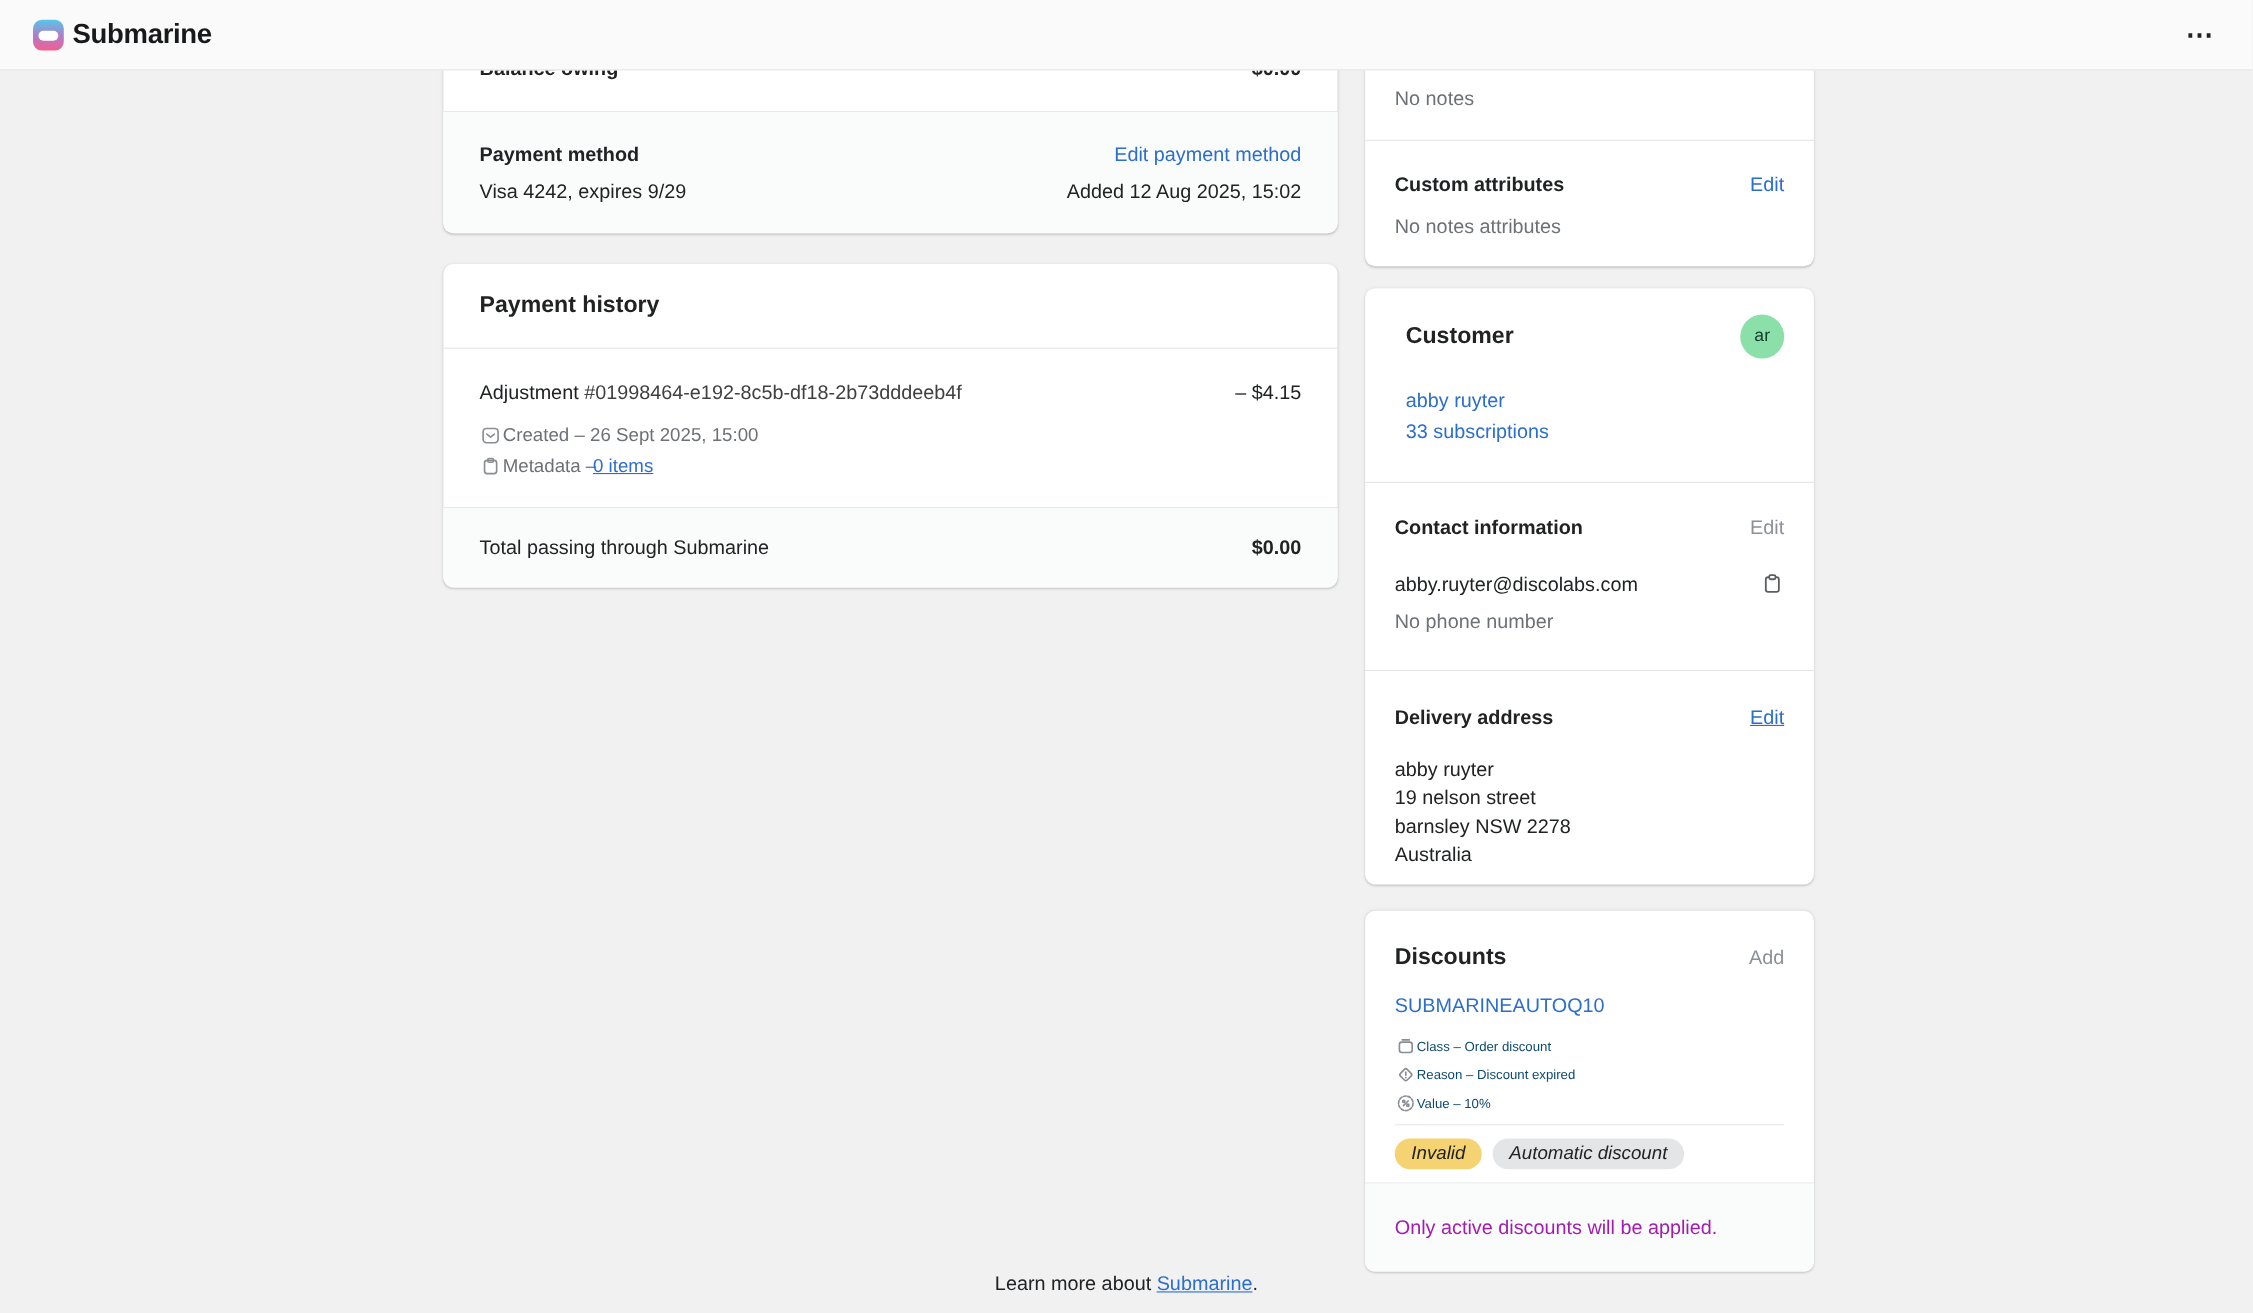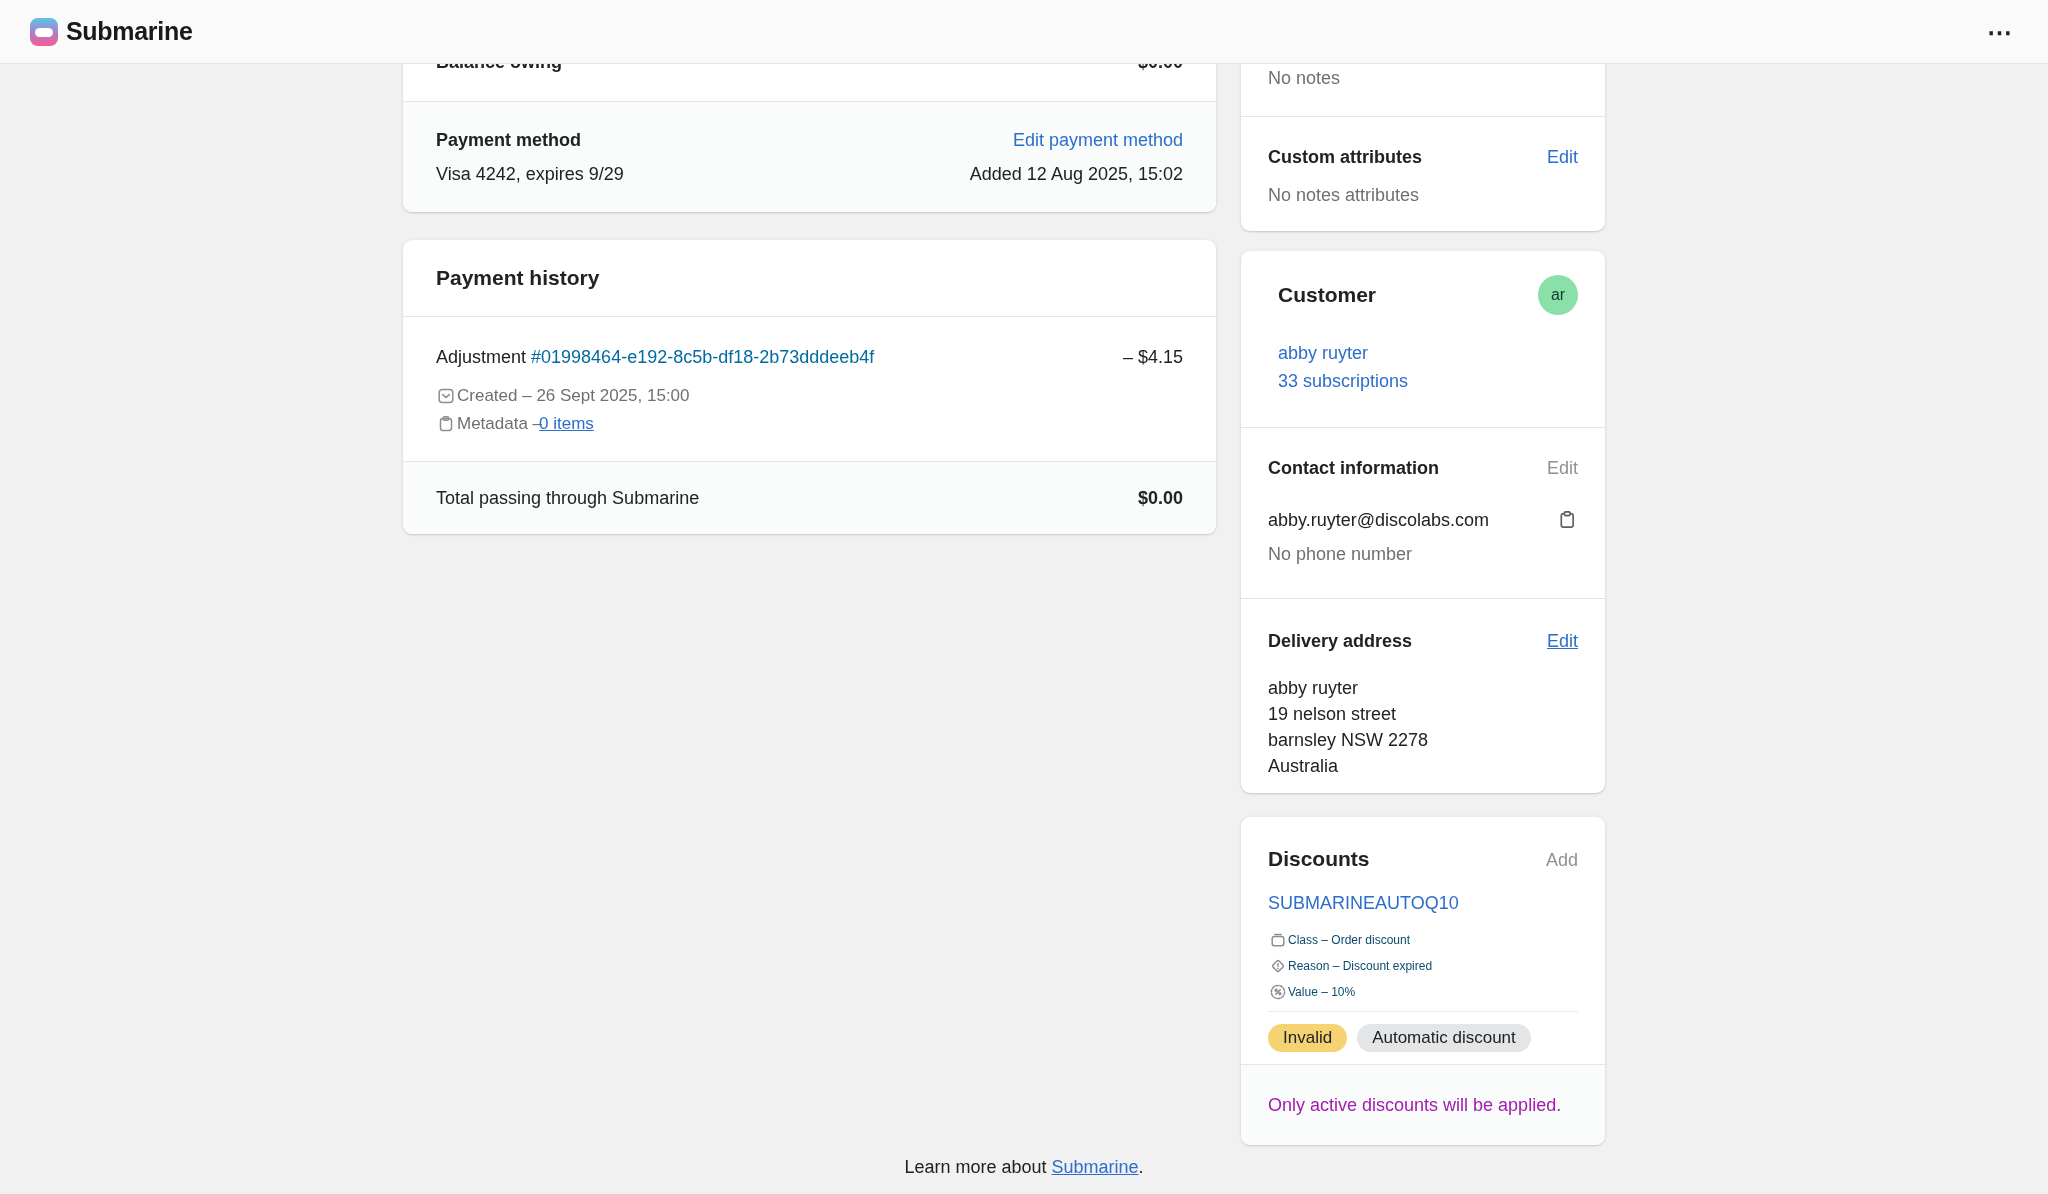--- a/index.html
+++ b/index.html
@@ -23,21 +23,21 @@
     background:#ffffff; border-radius:5px;
   }
   .app-title { font-size:25px; font-weight:700; color:#17191a; letter-spacing:-0.3px; }
   .overflow-btn {
     margin-left:auto; font-size:25px; font-weight:700; color:#202223;
     line-height:20px; cursor:pointer; padding:4px 6px; user-select:none;
   }
 
   
   .col-left  { position:absolute; left:403px; top:0; width:813px; }
-  .col-right { position:absolute; left:1241px; top:0; width:364px; }
+  .col-right { position:absolute; left:1241px; top:11px; width:408px; }
 
   
   .card {
     background:#ffffff; border-radius:9px;
     box-shadow:0 0 5px rgba(23,24,24,.05), 0 1px 2px rgba(0,0,0,.15);
   }
   .divider { height:1px; background:#e4e5e7; }
   .divider-inset { height:1px; background:#e8e9eb; }
   .subdued { background:#fafbfb; border-radius:0 0 9px 9px; }
 
@@ -57,21 +57,21 @@
   
   .avatar {
     position:absolute; top:24px; right:27px; width:40px; height:40px; border-radius:50%;
     background:#8be0aa; color:#113c2b; font-size:16px;
     display:flex; align-items:center; justify-content:center;
   }
   .addr-line { font-size:18px; line-height:26px; }
 
   
   .detail-row { display:flex; align-items:center; color:#0c4a6e; font-size:12px; line-height:26px; }
-  .badges { display:flex; gap:10px; margin-top:12px; }
+  .badges { display:flex; gap:10px; margin-top:12px;font-style:italic; }
   .badge {
     display:inline-block; padding:3px 15px; border-radius:15px;
     font-size:17px; line-height:22px; color:#202223;
   }
   .badge-warning { background:#f6d372; }
   .badge-default { background:#e4e5e7; }
 
   
   .page-footer {
     position:absolute; top:1156px; left:0; right:0; text-align:center;
@@ -105,21 +105,21 @@
 
     <div class="card" style="margin-top:28px">
       <div style="padding:26px 33px">
         <h2 class="t-title">Payment history</h2>
       </div>
       <div class="divider"></div>
 
       <div style="padding:28px 33px 26px">
         <div class="row">
           <span class="t-body">
-            <span>Adjustment </span><span style="color:#0369a1">#01998464-e192-8c5b-df18-2b73dddeeb4f</span>
+            <span>Adjustment </span><span style="color:#404040">#01998464-e192-8c5b-df18-2b73dddeeb4f</span>
           </span>
           <span class="t-body">– $4.15</span>
         </div>
         <div class="meta-row" style="margin-top:16px">
           <svg width="20" height="20" viewBox="0 0 20 20">
             <rect class="icon-stroke" x="3.2" y="3.5" width="13.6" height="13" rx="3"></rect>
             <path class="icon-stroke" d="M6.6 8.6 L10 11.4 L13.4 8.6"></path>
           </svg>
           <span>Created – 26 Sept 2025, 15:00</span>
         </div>

